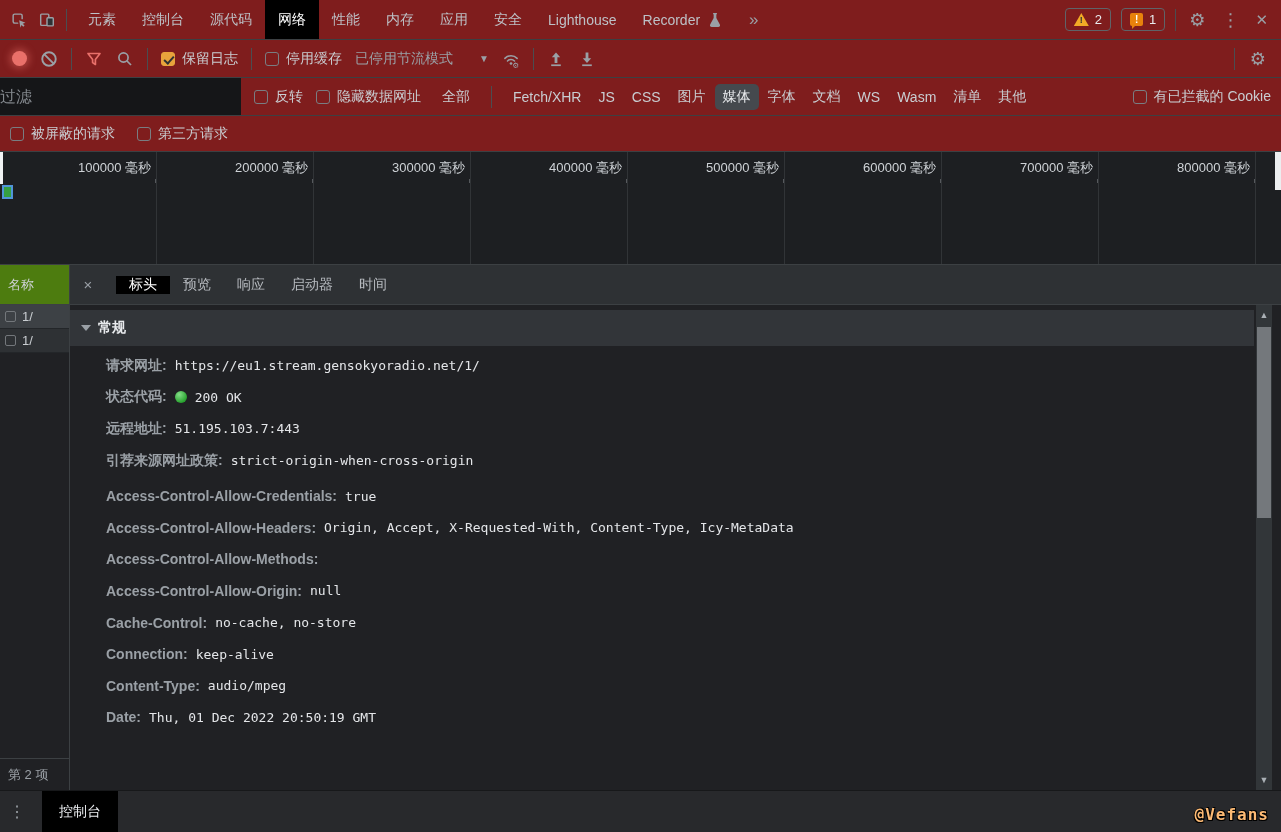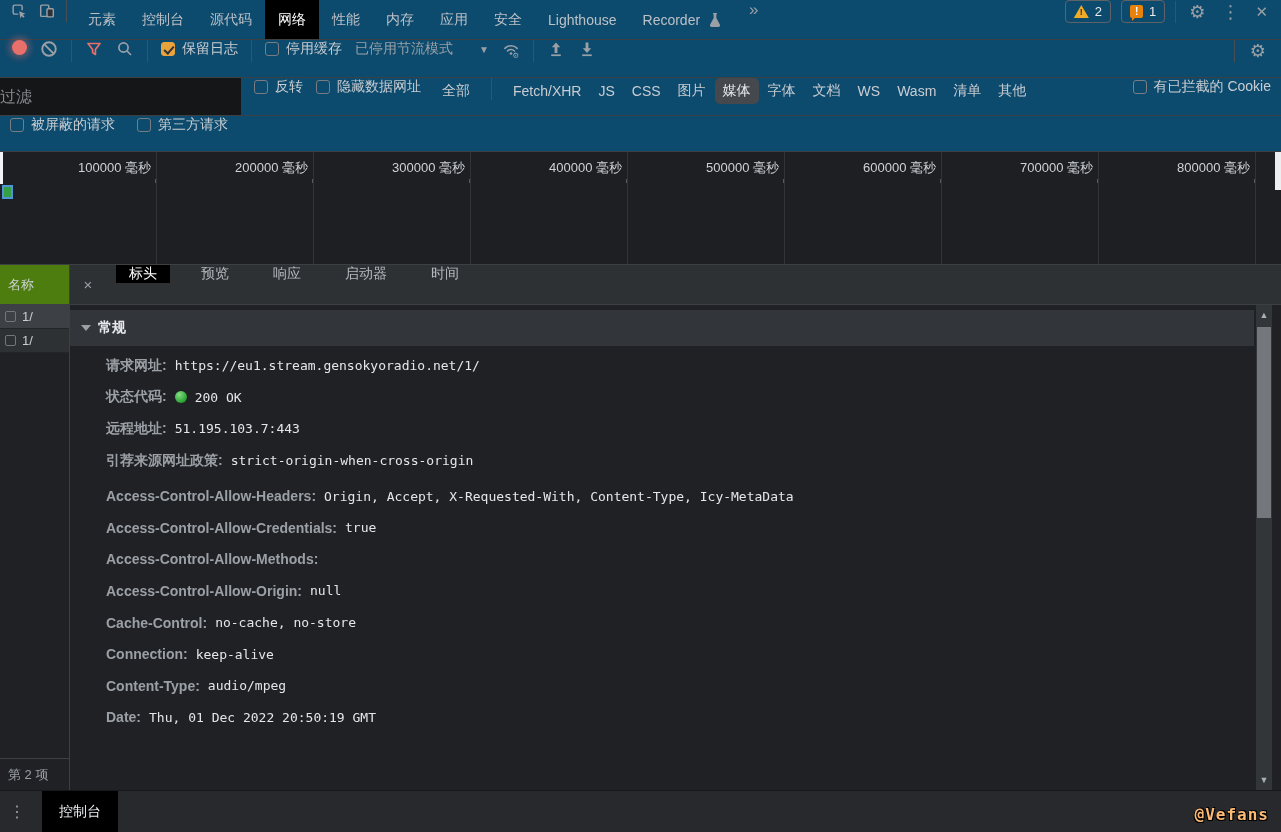--- a/index.html
+++ b/index.html
@@ -2,21 +2,21 @@
 <html><head>
 <meta charset="utf-8">
 <style>
   * { box-sizing: border-box; margin: 0; padding: 0; }
   html,body { background:#000; }
   #app{
     position:relative; width:1281px; height:832px; overflow:hidden;
     background:#202124; color:#e8eaed;
     font-family:"Liberation Sans", sans-serif; font-size:14px;
   }
-  .row-toolbar{ background:#0c4a6e; border-bottom:1px solid #3c4043; display:flex; align-items:flex-start; }
+  .row-toolbar{ background:#7f1d1d; border-bottom:1px solid #3c4043; display:flex; align-items:center; }
 
   
   .topbar{ height:40px; }
   .tb-left{ display:flex; align-items:center; gap:10px; padding:0 8px 0 10px; }
   .vdiv{ width:1px; height:22px; background:#4a4d51; flex:none; }
   .tabs{ display:flex; height:100%; align-items:stretch; }
   .tab{ display:flex; align-items:center; gap:6px; padding:0 13px; color:#bdc1c6; cursor:default; white-space:nowrap; }
   .tab.is-selected{ background:#000; color:#fff; }
   .chevrons{ color:#9aa0a6; font-size:17px; padding:0 12px; display:flex; align-items:center; }
   .tb-right{ margin-left:auto; display:flex; align-items:center; gap:10px; padding-right:10px; }
@@ -359,21 +359,21 @@
       <div class="sb-count">
         <span>第 2 项</span>
       </div>
     </div>
 
     <div class="details">
       <div class="dt-tabs">
         <div class="dt-close">
           <span>×</span>
         </div>
-        <div style="display:flex;align-items:flex-start;gap:18px;">
+        <div style="display:flex;align-items:center;">
 
             <div class="dt-tab is-selected">
               <span>标头</span>
             </div>
 
             <div class="dt-tab">
               <span>预览</span>
             </div>
 
             <div class="dt-tab">
@@ -420,27 +420,27 @@
             <div class="kv">
               <span class="kv-key">引荐来源网址政策:</span>
 
               <span class="kv-val">strict-origin-when-cross-origin</span>
             </div>
           </div>
 
         <div class="kv-list">
 
             <div class="kv">
+              <span class="kv-key">Access-Control-Allow-Credentials:</span>
+              <span class="kv-val">true</span>
+            </div>
+
+            <div class="kv">
               <span class="kv-key">Access-Control-Allow-Headers:</span>
               <span class="kv-val">Origin, Accept, X-Requested-With, Content-Type, Icy-MetaData</span>
-            </div>
-
-            <div class="kv">
-              <span class="kv-key">Access-Control-Allow-Credentials:</span>
-              <span class="kv-val">true</span>
             </div>
 
             <div class="kv">
               <span class="kv-key">Access-Control-Allow-Methods:</span>
             </div>
 
             <div class="kv">
               <span class="kv-key">Access-Control-Allow-Origin:</span>
               <span class="kv-val">null</span>
             </div>

